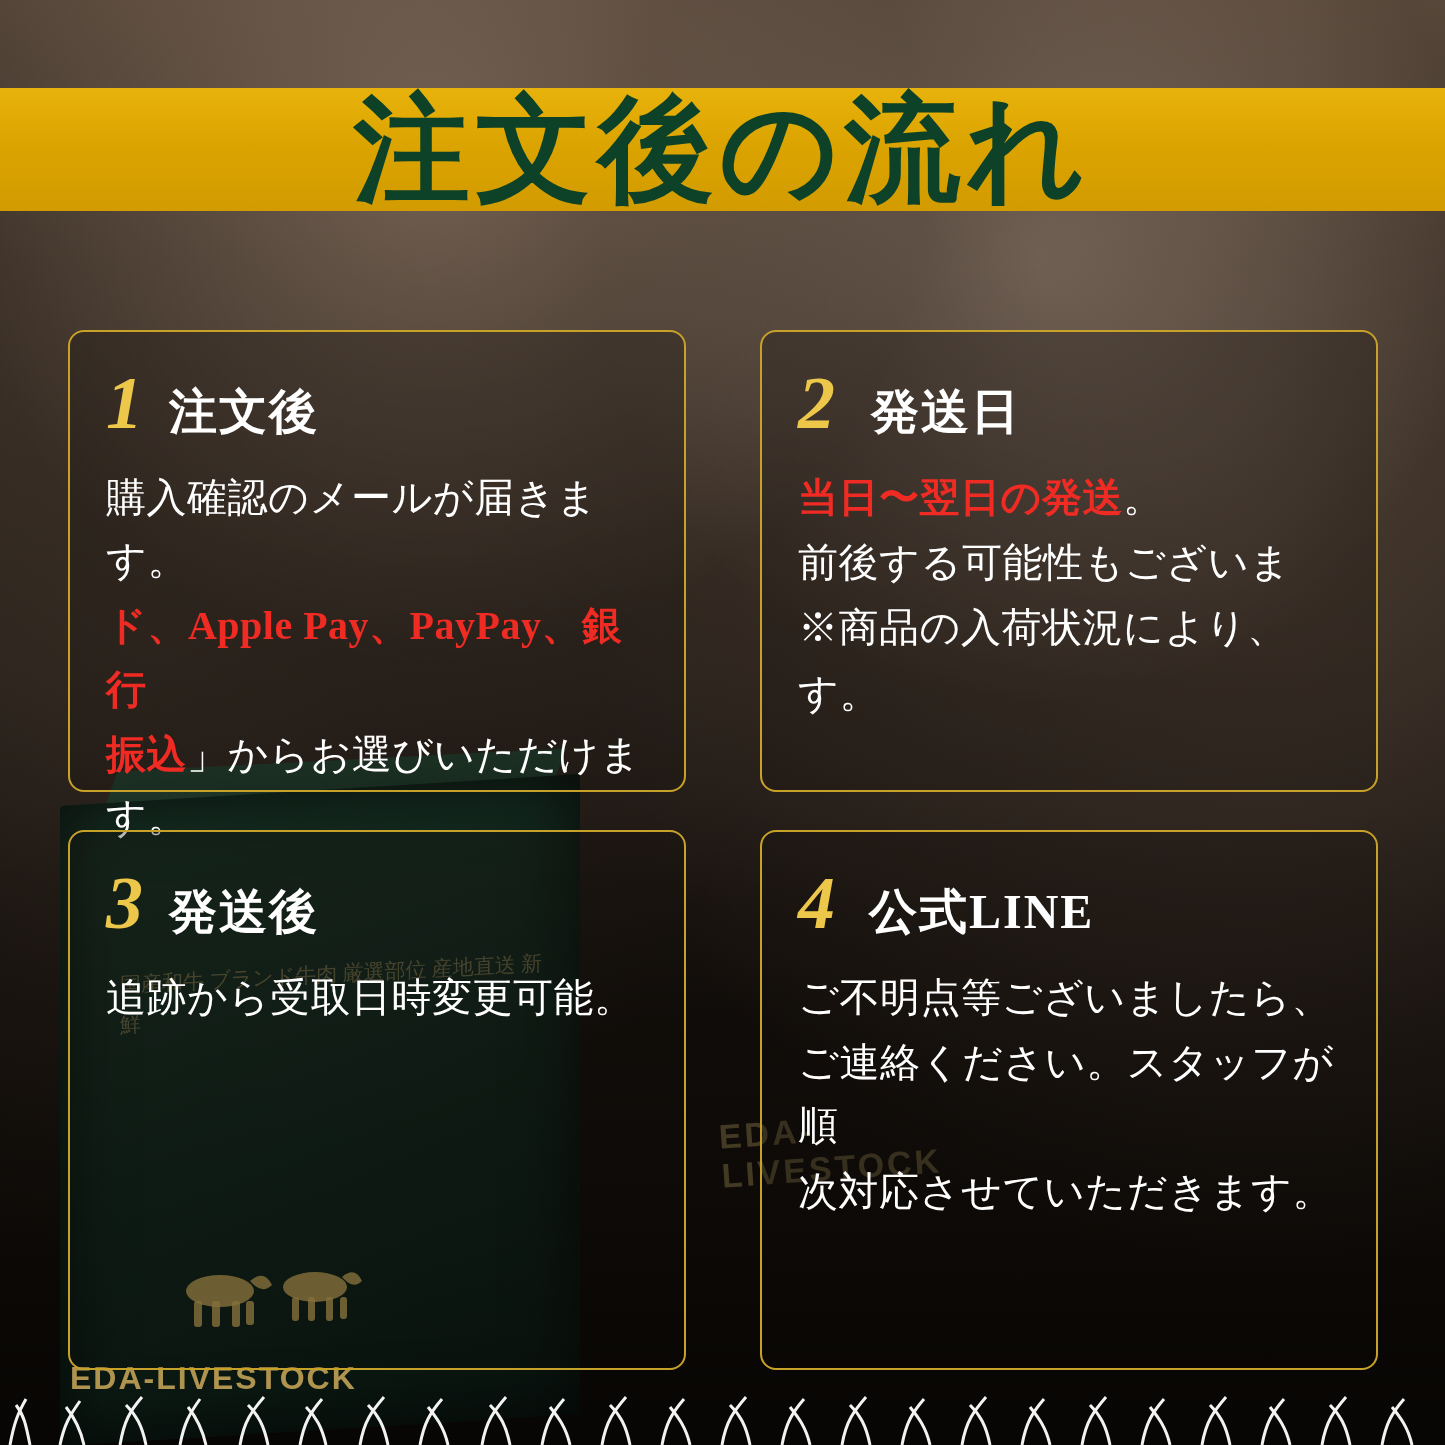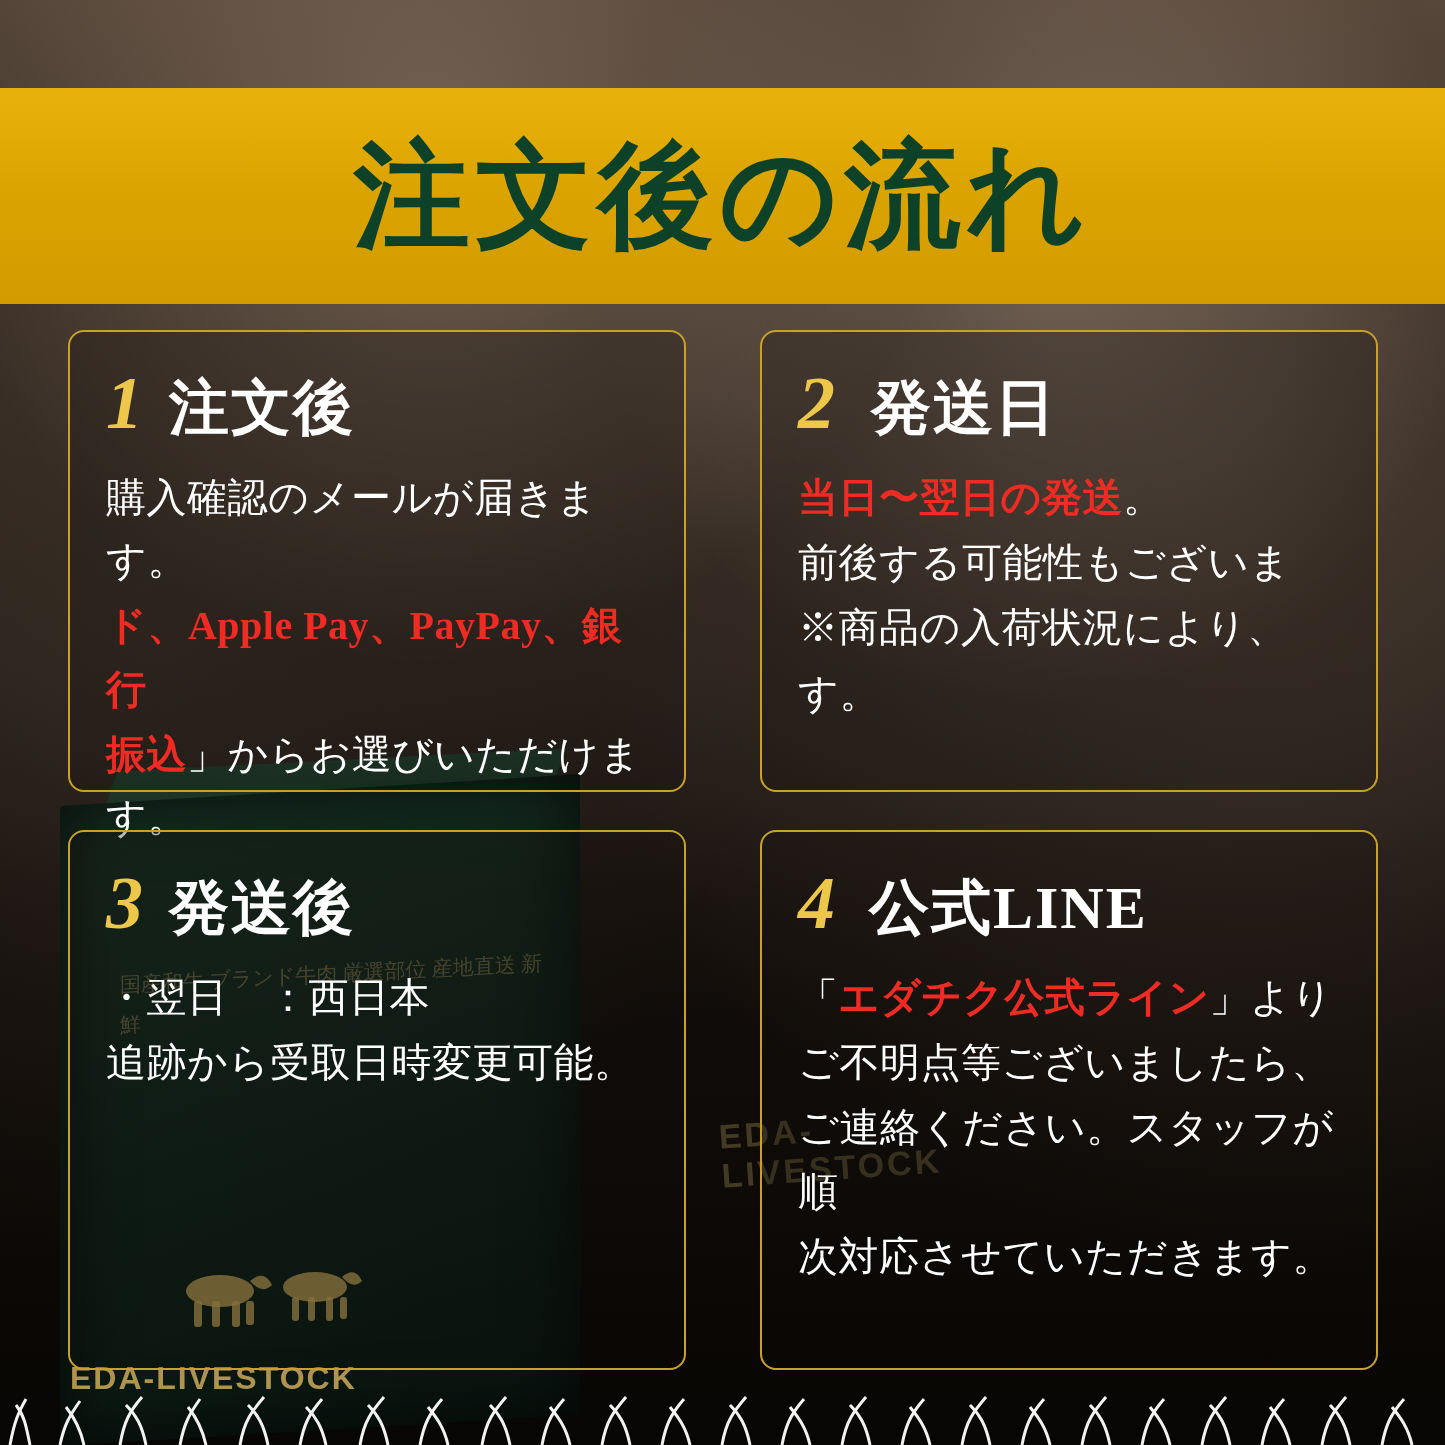--- a/index.html
+++ b/index.html
@@ -98,21 +98,21 @@
     width: 100%;
     height: 70px;
   }
 
   
   .title-band {
     position: absolute;
     left: 0;
     top: 88px;
     width: 100%;
-    height: 216px;
+    height: 123px;
     background: linear-gradient(180deg, #e8b20c 0%, #dca400 45%, #d29b00 100%);
     display: flex;
     align-items: center;
     justify-content: center;
   }
   .title-band .title {
     color: #0d4228;
     font-size: 116px;
     font-weight: 700;
     letter-spacing: 6px;
@@ -150,21 +150,21 @@
   .card-num {
     color: #edc74a;
     font-size: 74px;
     font-weight: 700;
     font-style: italic;
     line-height: 1;
     font-family: "Liberation Serif", "DejaVu Serif", serif;
   }
   .card-title {
     color: #ffffff;
-    font-size: 60px;
+    font-size: 48px;
     font-weight: 700;
     line-height: 1;
     letter-spacing: 2px;
   }
   .card-body {
     color: #ffffff;
     font-size: 40px;
     line-height: 1.58;
     letter-spacing: 0.5px;
   }
@@ -249,38 +249,32 @@
         </p>
       </div>
     </div>
 
     <div class="card c3">
       <div class="card-head">
         <div class="card-num">3</div>
         <div class="card-title">発送後</div>
       </div>
       <div class="card-body">
-        <p class="list-line">
-          <span>・翌日　：西日本</span>
-        </p>
         <p>
           <span>追跡から受取日時変更可能。</span>
         </p>
       </div>
     </div>
 
     <div class="card c4">
       <div class="card-head">
         <div class="card-num">4</div>
         <div class="card-title">公式LINE</div>
       </div>
       <div class="card-body">
-        <p>
-          <span>「</span><span class="hl-red">エダチク公式ライン</span><span>」より</span>
-        </p>
         <p>
           <span>ご不明点等ございましたら、</span>
         </p>
         <p>
           <span>ご連絡ください。スタッフが順</span>
         </p>
         <p>
           <span>次対応させていただきます。</span>
         </p>
       </div>

